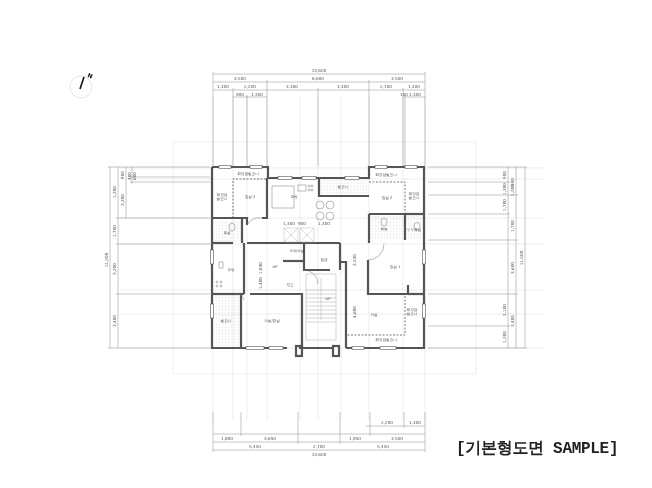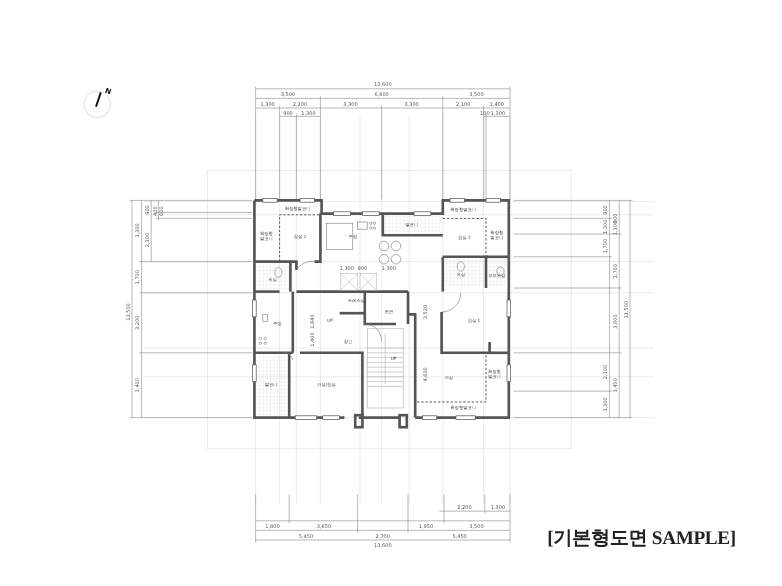--- a/index.html
+++ b/index.html
@@ -2,21 +2,21 @@
 <html><head>
   <meta charset="utf-8">
   <style>
     html, body { margin: 0; padding: 0; background: #ffffff; }
     body { width: 652px; height: 488px; position: relative; overflow: hidden; font-family: "DejaVu Sans", sans-serif; }
     #plan { position: absolute; left: 0; top: 0; }
     .dim-text { font-family: "DejaVu Sans", sans-serif; font-size: 4.2px; fill: #555; }
     .room-text { font-family: "DejaVu Sans", sans-serif; font-size: 3.6px; fill: #444; }
     .title {
       position: absolute; left: 456px; top: 438px;
-      font-family: Liberation Serif, serif; font-size: 16px; font-weight: bold; color: #222;
+      font-family: Liberation Mono, monospace; font-size: 16px; font-weight: bold; color: #222;
       letter-spacing: -0.3px; white-space: nowrap;
     }
   </style>
 </head>
 <body>
 
 <svg id="plan" width="652" height="488" viewBox="0 0 652 488">
 
   <g stroke="#e3e3e3" stroke-width="0.6" fill="none">
     <line x1="213" y1="96" x2="213" y2="420"></line>

